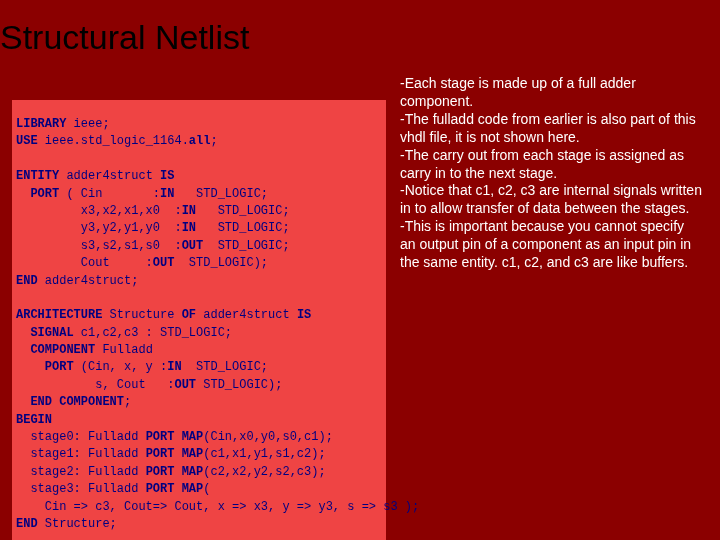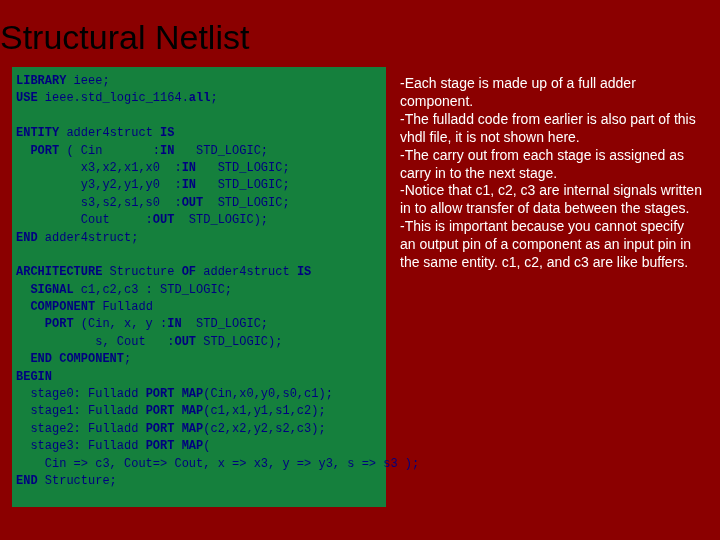--- a/index.html
+++ b/index.html
@@ -23,29 +23,30 @@
     padding-bottom: 10px;
     font-family: Verdana, Arial, sans-serif;
     font-weight: normal;
   }
   .content {
     display: flex;
     padding: 0 18px 0 12px;
     gap: 14px;
   }
   .code-block {
-    background: #15803d;
+    background: #ef4444;
     width: 374px;
     height: 440px;
     font-family: 'Courier New', monospace;
     font-size: 12px;
     line-height: 1.45;
-    padding: 6px 4px;
+    padding: 16px 4px;
     white-space: pre;
     color: #000080;
+    margin-top: 33px;
   }
   .kw { color: #000080; font-weight: bold; }
   .right-col {
     flex: 1;
     color: #fff;
     font-size: 14px;
     line-height: 1.28;
   }
   .intro {
     margin-bottom: 18px;

